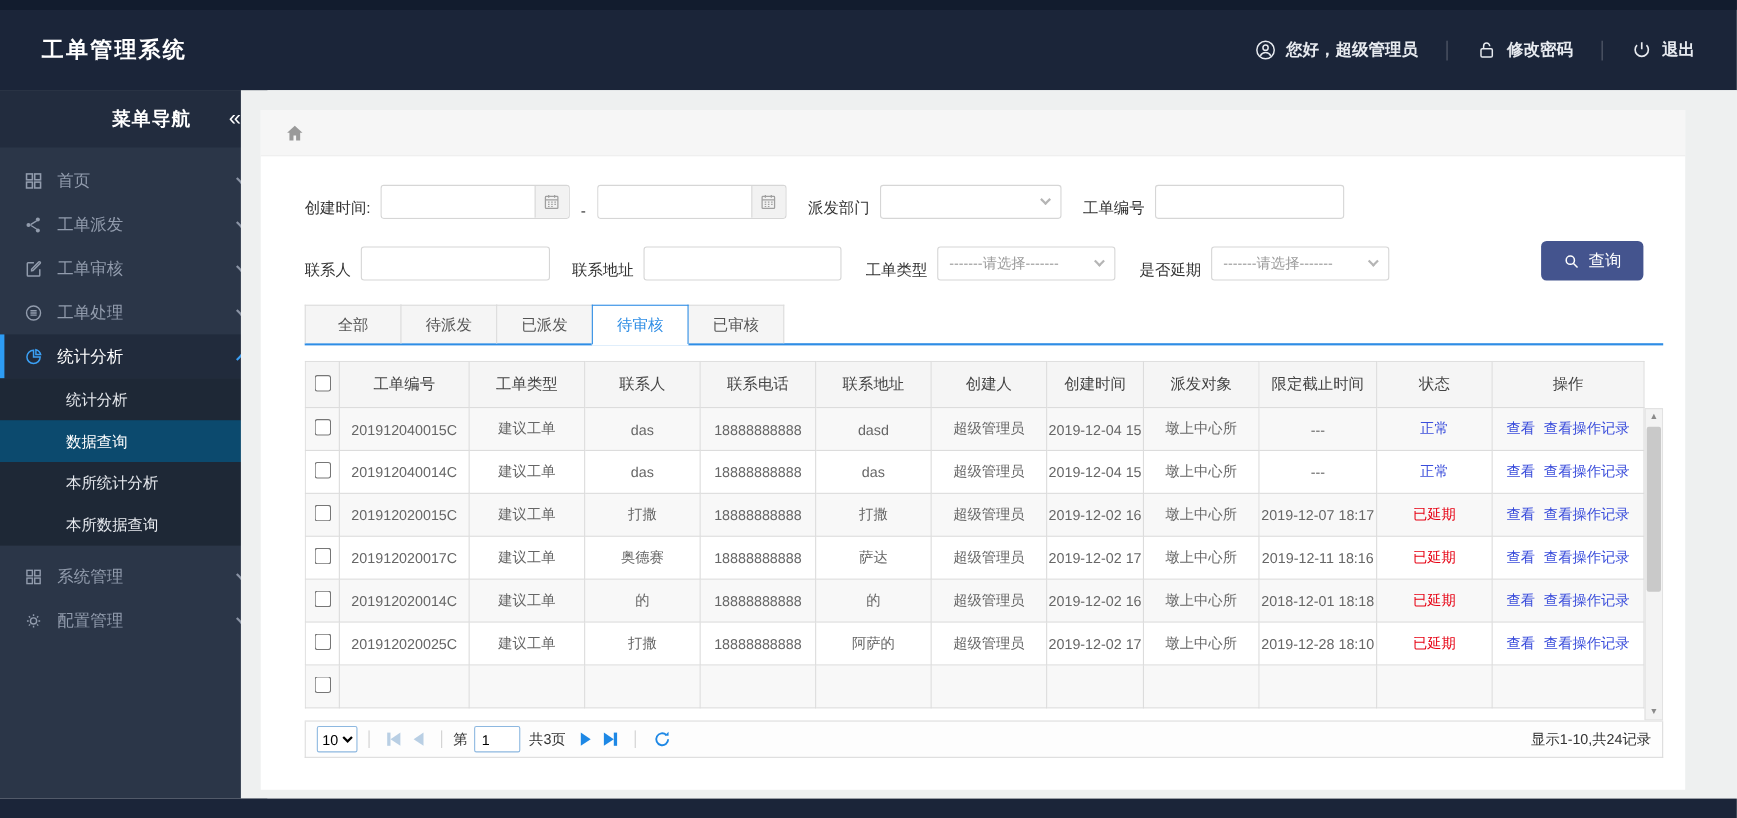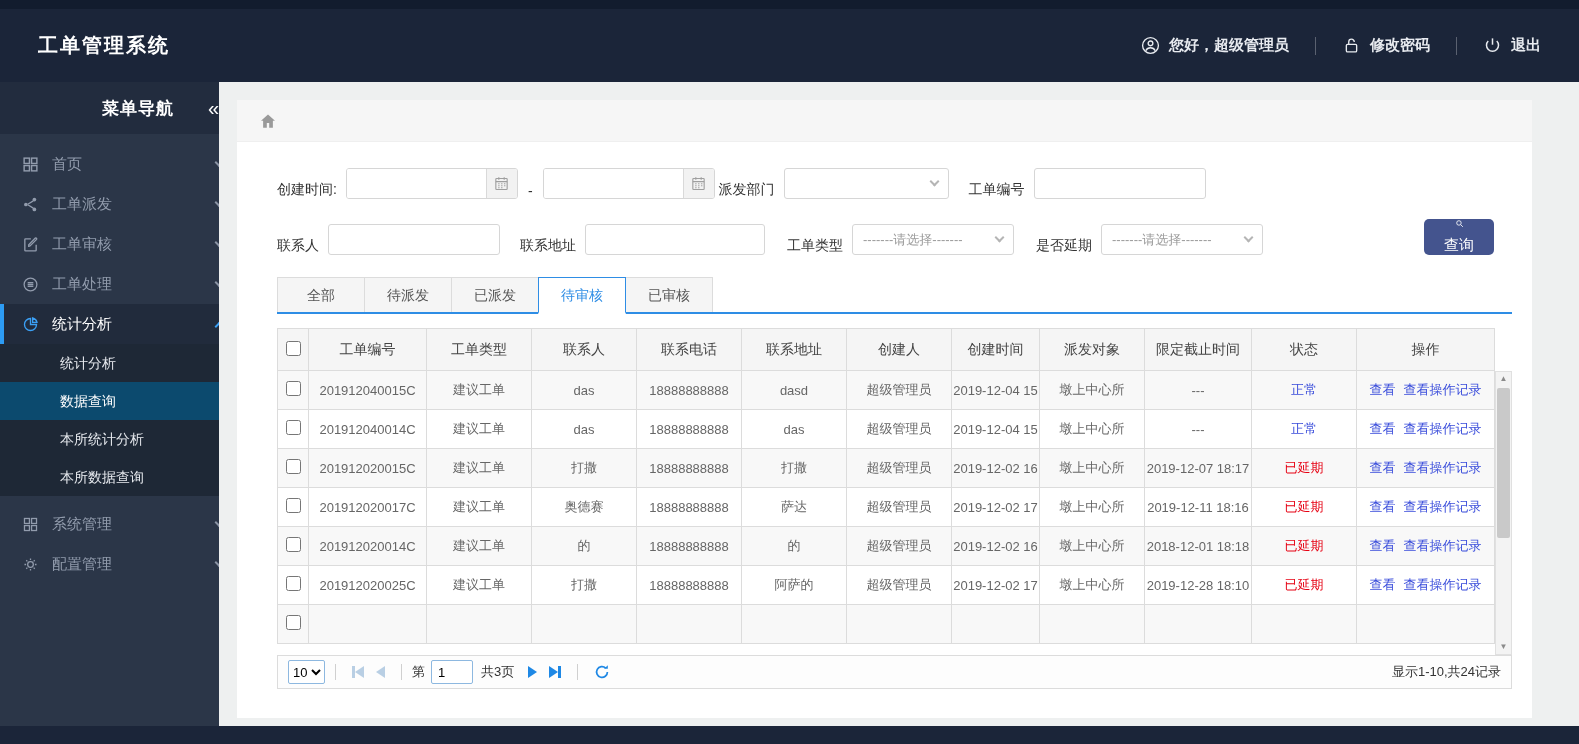--- a/index.html
+++ b/index.html
@@ -41,21 +41,21 @@
   .filter-area { padding:26px 20px 0 40px; }
   .frow { display:flex; align-items:flex-end; margin-bottom:20px; font-size:14px; color:#333; }
   .flabel { margin-right:9px; white-space:nowrap; }
   .tin { height:31px; border:1px solid #d6d6d6; border-radius:3px; background:#fff; font-size:13px; padding:0 8px; font-family:inherit; }
   .dgroup { display:flex; width:172px; height:31px; border:1px solid #d6d6d6; border-radius:3px; overflow:hidden; background:#fff; }
   .dgroup input { border:none; outline:none; flex:1; min-width:0; padding:0 6px; font-size:13px; }
   .calbtn { width:31px; background:#f2f2f2; border-left:1px solid #d9d9d9; display:flex; align-items:center; justify-content:center; cursor:pointer; }
   .calbtn svg { width:17px; height:17px; }
   .sel { height:31px; border:1px solid #d6d6d6; border-radius:3px; background:#fff; display:flex; align-items:center; justify-content:space-between; padding:0 10px; color:#9a9a9a; font-size:13px; cursor:pointer; }
   .sel .chevd { width:7px; height:7px; border-right:2px solid #b5b5b5; border-bottom:2px solid #b5b5b5; transform:rotate(45deg); margin-top:-4px; }
-  .btn-query { margin-left:auto; margin-right:18px; background:#44548e; color:#fff; border:none; border-radius:5px; height:36px; padding:0 20px; font-size:15px; display:flex; align-items:center; gap:8px; cursor:pointer; font-family:inherit;flex-direction:column; }
+  .btn-query { margin-left:auto; margin-right:18px; background:#44548e; color:#fff; border:none; border-radius:5px; height:36px; padding:0 20px; font-size:15px; display:flex; align-items:center; gap:8px; cursor:pointer; font-family:inherit; }
   .btn-query svg { width:15px; height:15px; }
 
   
   .tabs-wrap { padding:2px 20px 0 40px; }
   .tabs { display:flex; border-bottom:2px solid #2e8de5; }
   .tab { width:88px; height:35px; line-height:34px; text-align:center; font-size:14px; color:#555; background:#f5f5f5; border:1px solid #dcdcdc; border-bottom:none; margin-right:-1px; cursor:pointer; }
   .tab.active { background:#fff; color:#2e8de5; border:1px solid #2e8de5; position:relative; margin-bottom:-2px; height:37px; border-bottom:2px solid #fff; z-index:2; }
 
   
   .grid-area { margin:14px 20px 0 40px; }
@@ -238,21 +238,21 @@
         <span class="dgroup">
           <input value="" style="">
           <span class="calbtn">
             <svg viewBox="0 0 24 24" fill="none" stroke="#9f9f9f" stroke-width="1.6">
                 <rect x="4" y="5" width="16" height="15.5" rx="1"></rect>
                 <path d="M4 9.4h16M8.2 3.2v3.6M15.8 3.2v3.6"></path>
                 <path stroke-width="1.4" d="M7.3 12.4h2m2.1 0h2m2.1 0h2M7.3 15.2h2m2.1 0h2m2.1 0h2M7.3 18h2m2.1 0h2"></path>
               </svg>
           </span>
         </span>
-        <span class="flabel" style="margin-left:4px;">派发部门</span>
+        <span class="flabel" style="margin-left:20px;">派发部门</span>
         <span class="sel" style="width:165px;">
           <span></span>
           <span class="chevd"></span>
         </span>
         <span class="flabel" style="margin-left:20px;">工单编号</span>
         <input class="tin" style="width: 172px;" value="">
       </div>
 
       <div class="frow">
         <span class="flabel">联系人</span>

